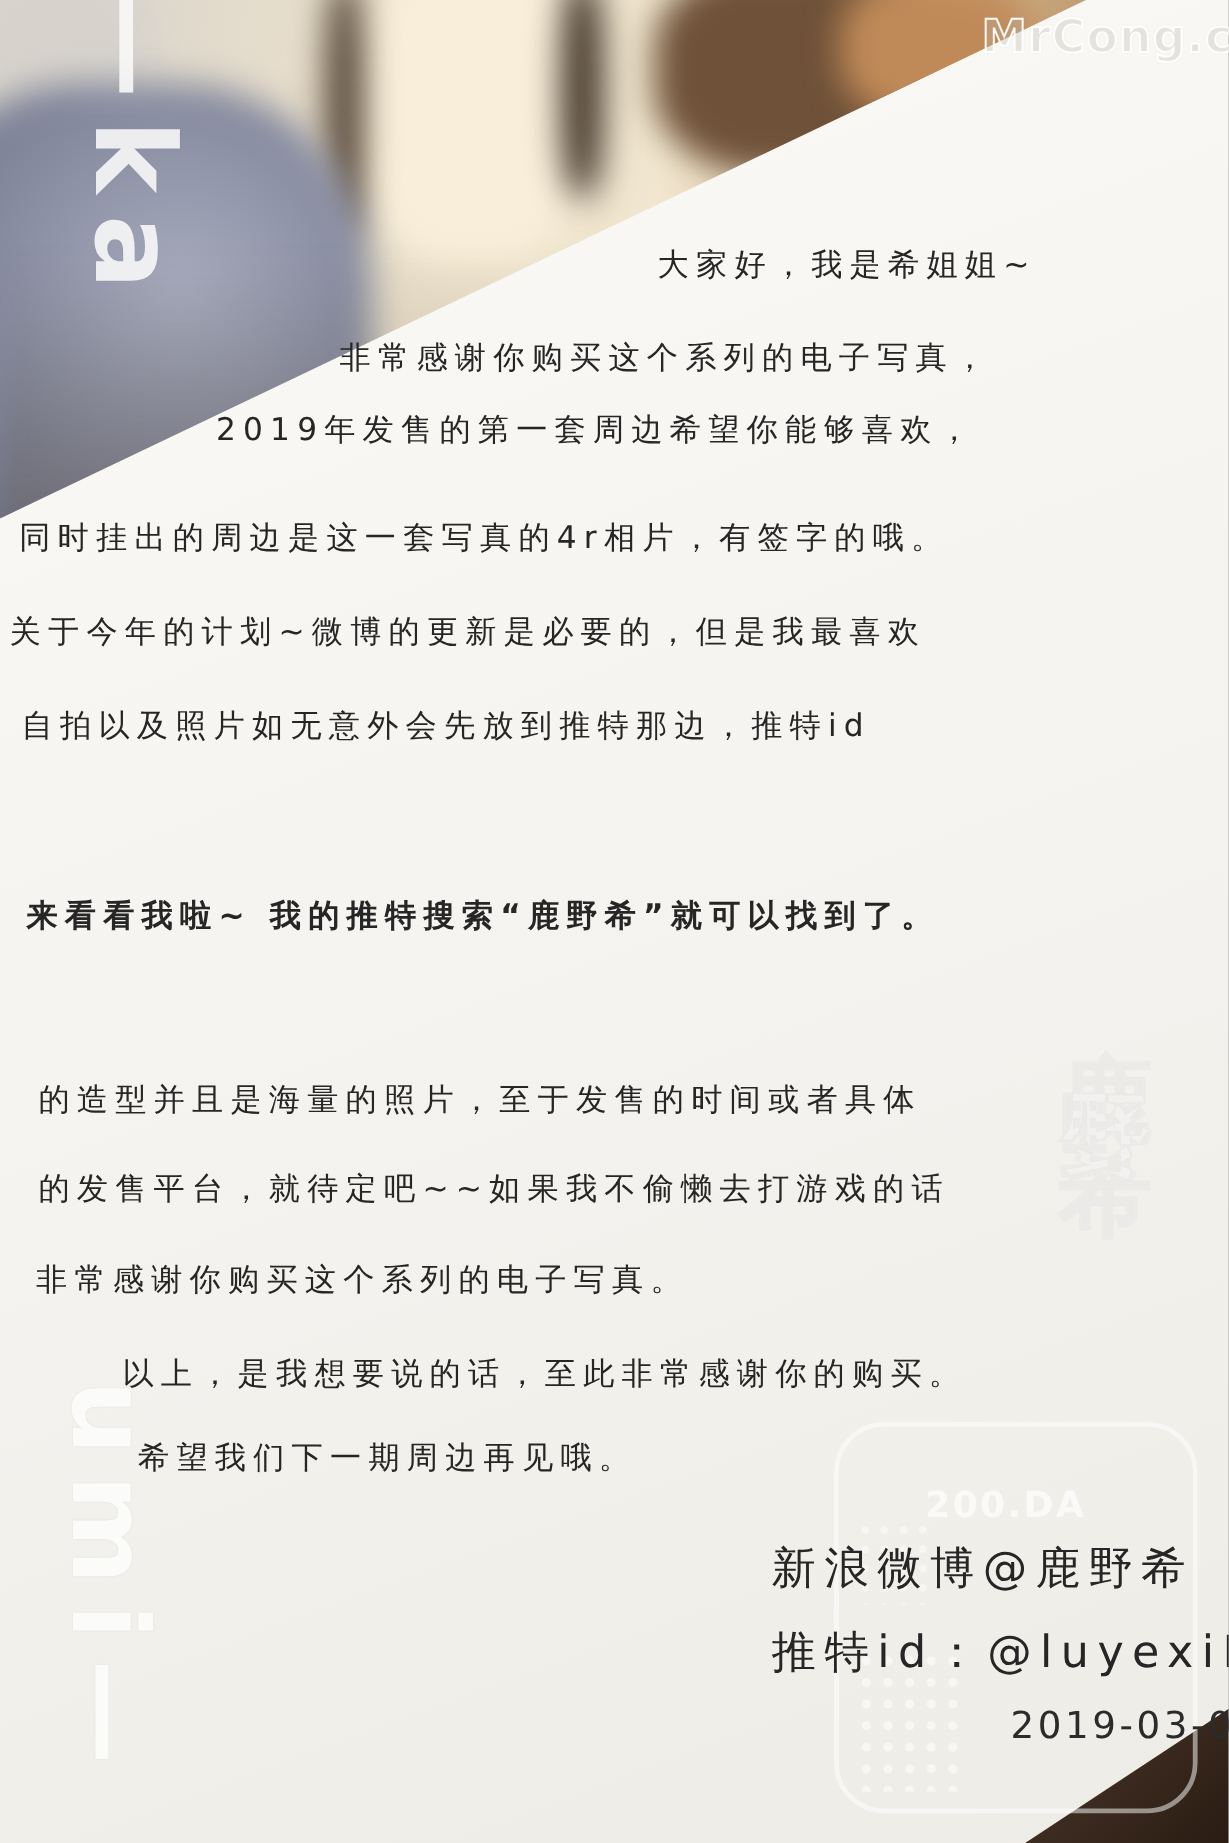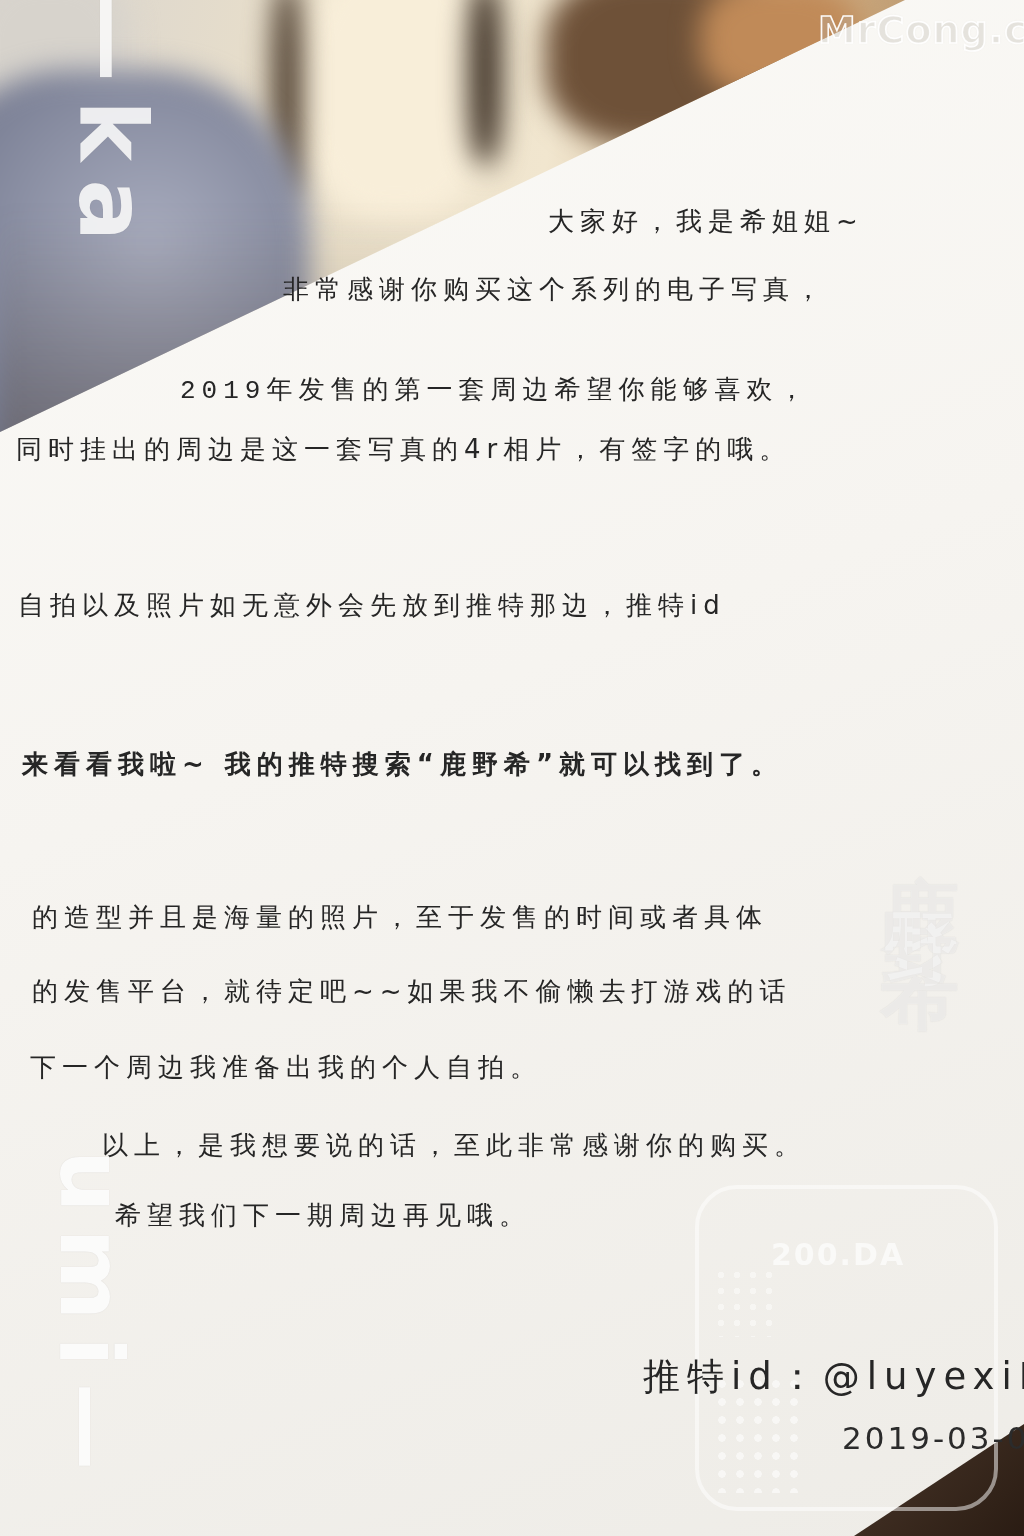--- a/index.html
+++ b/index.html
@@ -95,27 +95,29 @@
     <div class="stamp-dots2"></div>
     <div class="stamp-dots"></div>
   </div>
 
   <div class="wm-site">MrCong.com</div>
 
   <div class="wm-vert wm-left-top">—ka</div>
   <div class="wm-vert wm-left-bottom">umi—</div>
 
   <div class="line" style="left:548px;top:190px;">大家好，我是希姐姐~</div>
-  <div class="line" style="left:283px;top:258px;">非常感谢你购买这个系列的电子写真，</div>
-  <div class="line" style="left:180px;top:360px;font-family:Liberation Mono, monospace;">2019年发售的第一套周边希望你能够喜欢，</div>
+  <div class="line" style="left:283px;top:268px;">非常感谢你购买这个系列的电子写真，</div>
+  <div class="line" style="left:180px;top:328px;">2019年发售的第一套周边希望你能够喜欢，</div>
   <div class="line" style="left:16px;top:418px;">同时挂出的周边是这一套写真的4r相片，有签字的哦。</div>
+  <div class="line" style="left:8px;top:496px;">关于今年的计划~微博的更新是必要的，但是我最喜欢</div>
   <div class="line" style="left:18px;top:574px;">自拍以及照片如无意外会先放到推特那边，推特id</div>
   <div class="line" style="left:22px;top:733px;font-weight:bold;">来看看我啦~ 我的推特搜索“鹿野希”就可以找到了。</div>
   <div class="line" style="left:32px;top:886px;">的造型并且是海量的照片，至于发售的时间或者具体</div>
   <div class="line" style="left:32px;top:960px;">的发售平台，就待定吧~~如果我不偷懒去打游戏的话</div>
-  <div class="line" style="left:30px;top:1036px;">下一个周边我准备出我的个人自拍。</div>
+  <div class="line" style="left:30px;top:1036px;">非常感谢你购买这个系列的电子写真。</div>
   <div class="line" style="left:102px;top:1114px;">以上，是我想要说的话，至此非常感谢你的购买。</div>
   <div class="line" style="left:115px;top:1184px;">希望我们下一期周边再见哦。</div>
 
+  <div class="sig" style="left:643px;top:1282px;">新浪微博@鹿野希</div>
   <div class="sig" style="left:643px;top:1352px;">推特id：@luyexiN1N6</div>
   <div class="date" style="left:842px;top:1420px;">2019-03-03</div>
 
 </div>
 
 </body></html>

